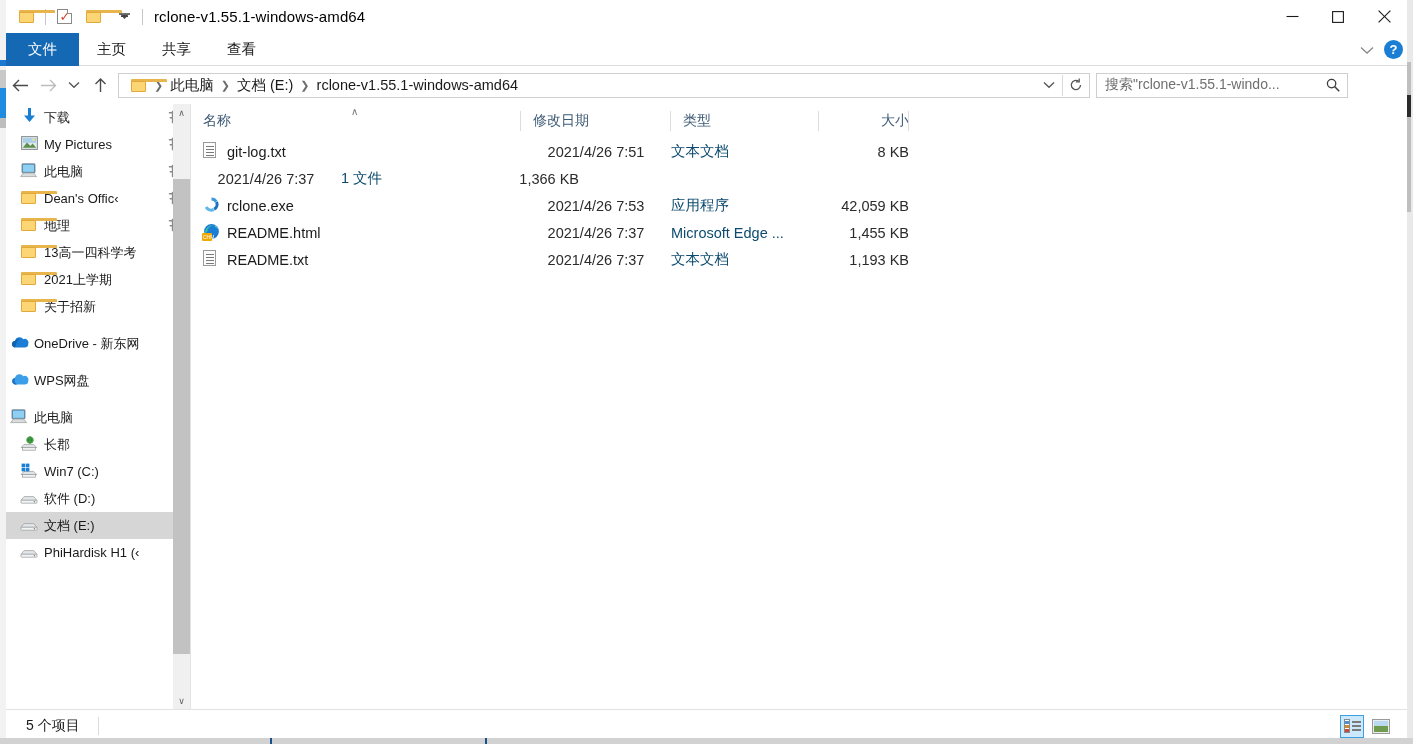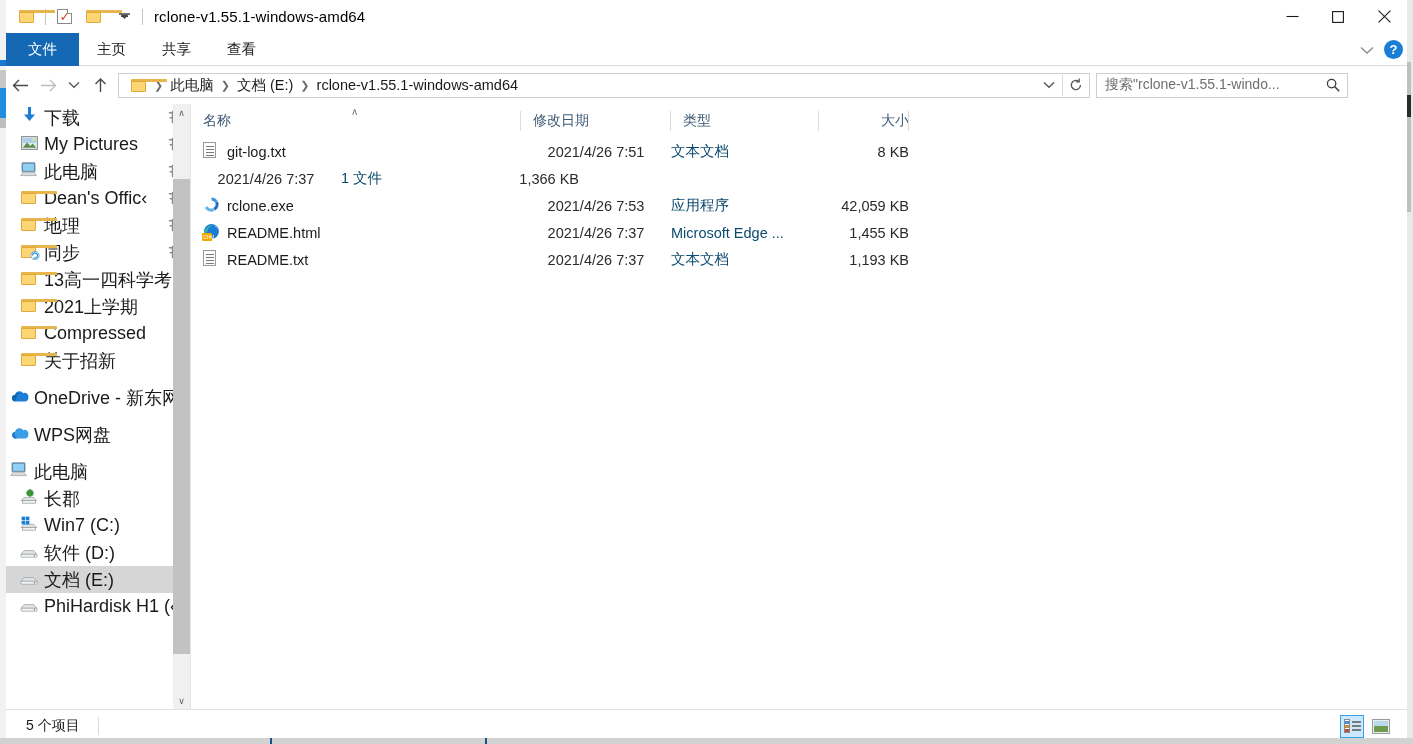--- a/index.html
+++ b/index.html
@@ -92,21 +92,21 @@
   .search-glass { width: 20px; display: flex; justify-content: center; color: #3b3b3b; font-size: 14px; }
 
   
   .body { position: relative; height: 605px; background: #ffffff; display: flex; }
 
   
   .sidebar { position: relative; width: 184px; height: 605px; background: #ffffff; overflow: hidden; }
   .navlist { position: absolute; left: 0; top: 0; width: 184px; }
   .navitem {
     position: relative; height: 27px; display: flex; align-items: center;
-    padding-left: 28px; font-size: 18px; color: #1a1a1a; white-space: nowrap;
+    padding-left: 28px; font-size: 13px; color: #1a1a1a; white-space: nowrap;
   }
   .navitem.indent2 { padding-left: 38px; }
   .navitem.sel { background: #d6d6d6; }
   .navitem .nicon { position: absolute; left: 0; width: 26px; display: flex; justify-content: center; align-items: center; }
   .navitem.indent2 .nicon { left: 10px; }
   .navitem .pin { position: absolute; right: 12px; color: #8a8a8a; font-size: 13px; transform: rotate(45deg); }
   .navgap { height: 10px; }
 
   
   .sb-scroll { position: absolute; right: 0; top: 0; width: 17px; height: 605px; background: #ffffff; }
@@ -378,47 +378,29 @@
               <span class="nicon">
                 <span><span class="folder" style="display:inline-block"><span class="tab"></span><span class="body"></span></span></span>
               </span>
               <span>地理</span>
               <span class="pin"><svg width="13" height="13" viewBox="0 0 13 13" style="transform:rotate(-45deg)">
                   <path d="M6.5 0.8 L6.5 7.4 M3.4 2.2 L9.6 2.2 M4.2 7.4 L8.8 7.4 M6.5 7.4 L6.5 12.2" stroke="#8a8a8a" stroke-width="1.5" fill="none" stroke-linecap="round"></path>
                 </svg></span>
             </div>
             <div class="navitem indent2">
               <span class="nicon">
-                <span><span class="folder" style="display:inline-block;position:relative"><span class="tab"></span><span class="body"></span><svg style="position:absolute;right:-3px;bottom:-2px" width="10" height="9" viewBox="0 0 10 9">
-                      <circle cx="5" cy="4.6" r="4.2" fill="#fff" stroke="#3a9ad9" stroke-width="0.7"></circle>
-                      <path d="M2.4 4.6 a2.6 2.6 0 1 1 1.1 2.1" stroke="#2f8fd0" stroke-width="1.3" fill="none"></path>
-                    </svg></span></span>
-              </span>
-              <span>同步</span>
-              <span class="pin"><svg width="13" height="13" viewBox="0 0 13 13" style="transform:rotate(-45deg)">
-                  <path d="M6.5 0.8 L6.5 7.4 M3.4 2.2 L9.6 2.2 M4.2 7.4 L8.8 7.4 M6.5 7.4 L6.5 12.2" stroke="#8a8a8a" stroke-width="1.5" fill="none" stroke-linecap="round"></path>
-                </svg></span>
-            </div>
-            <div class="navitem indent2">
-              <span class="nicon">
                 <span><span class="folder" style="display:inline-block"><span class="tab"></span><span class="body"></span></span></span>
               </span>
               <span>13高一四科学考</span>
             </div>
             <div class="navitem indent2">
               <span class="nicon">
                 <span><span class="folder" style="display:inline-block"><span class="tab"></span><span class="body"></span></span></span>
               </span>
               <span>2021上学期</span>
-            </div>
-            <div class="navitem indent2">
-              <span class="nicon">
-                <span><span class="folder" style="display:inline-block"><span class="tab"></span><span class="body"></span></span></span>
-              </span>
-              <span>Compressed</span>
             </div>
             <div class="navitem indent2">
               <span class="nicon">
                 <span><span class="folder" style="display:inline-block"><span class="tab"></span><span class="body"></span></span></span>
               </span>
               <span>关于招新</span>
             </div>
             <div class="navgap"></div>
             <div class="navitem">
               <span class="nicon">

